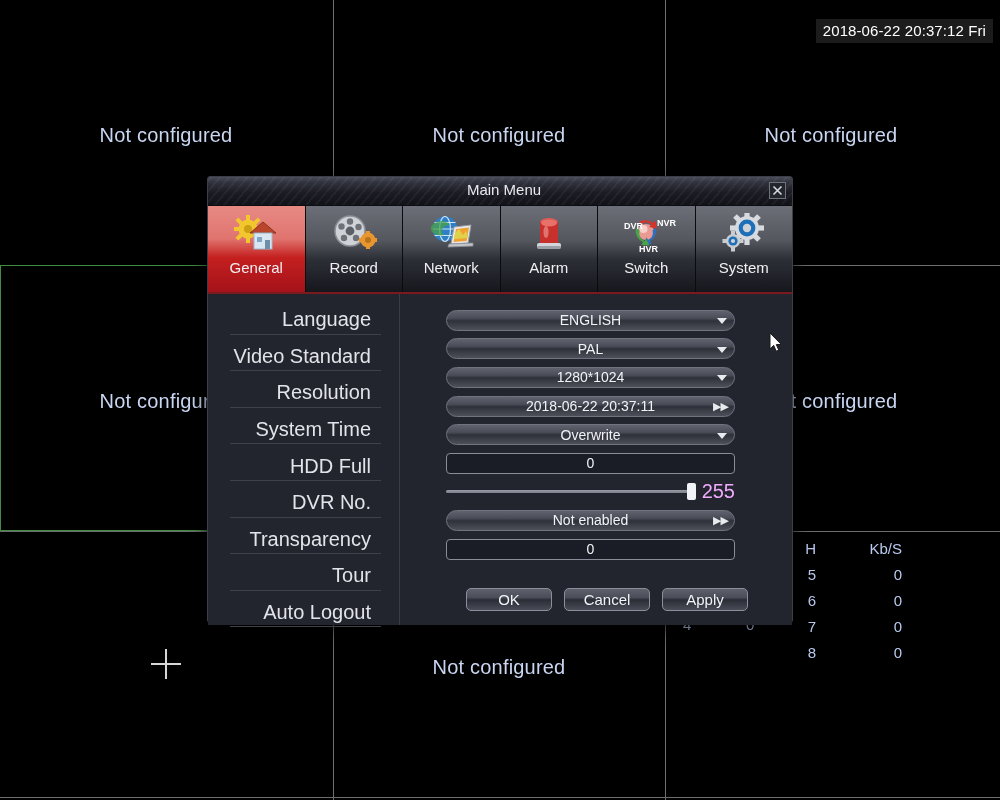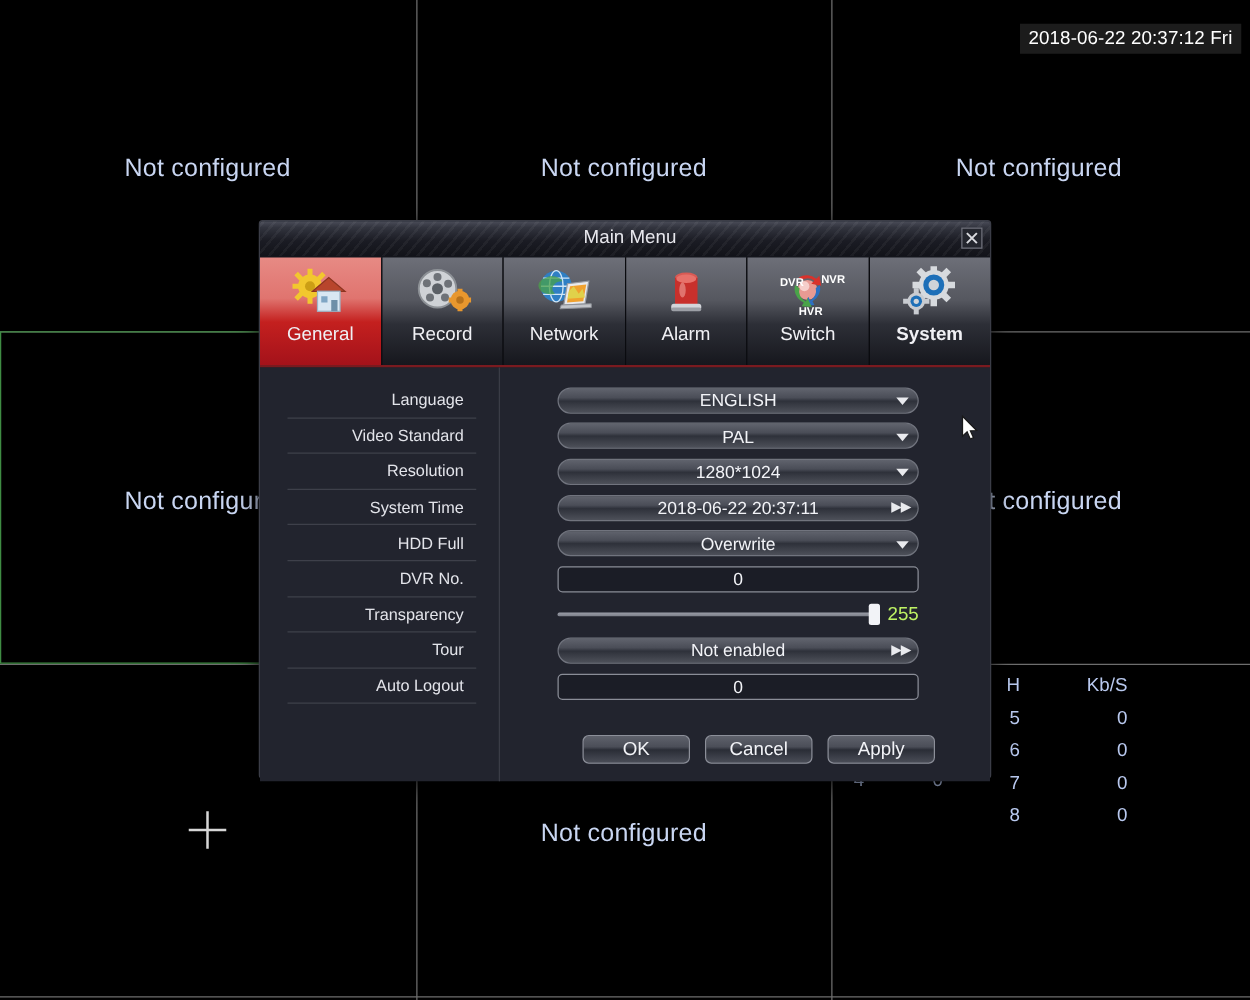--- a/index.html
+++ b/index.html
@@ -153,21 +153,21 @@
     flex: 1 1 0;
     position: relative;
     display: flex;
     flex-direction: column;
     align-items: center;
     justify-content: flex-start;
     cursor: pointer;
     border-right: 1px solid #0a0b0f;
     background: linear-gradient(180deg, #6d6f78 0%, #55575f 40%, #2d2f37 62%, #16171d 100%);
   }
-  .tab:last-child { border-right: none; font-weight: bold; }
+  .tab:last-child { border-right: none; }
   .tab.active {
     background: linear-gradient(180deg, #e78a84 0%, #e0746f 38%, #c4201f 60%, #a4121a 100%);
   }
   .tab .tab-icon {
     height: 52px;
     display: flex;
     align-items: center;
     justify-content: center;
     padding-top: 2px;
   }
@@ -190,24 +190,24 @@
     padding-top: 12px;
     box-sizing: border-box;
     border-right: 1px solid #3a3c46;
   }
   .lbl-row {
     height: 28.6px;
     display: flex;
     align-items: center;
     justify-content: flex-end;
     padding-right: 10px;
-    margin: 0 18px 0 22px;
+    margin: 0 18px 8px 22px;
     border-bottom: 1px solid #3e404a;
     color: #e3e4ea;
-    font-size: 13px;
+    font-size: 20px;
     box-sizing: border-box;
   }
 
   .field-col {
     flex: 1;
     padding-top: 12px;
     padding-left: 46px;
     padding-right: 44px;
     box-sizing: border-box;
     position: relative;
@@ -293,22 +293,22 @@
     position: absolute;
     right: -3px;
     top: -7px;
     width: 9px;
     height: 17px;
     background: #f2f3f7;
     border-radius: 2px;
     cursor: pointer;
   }
   .slider-val {
-    color: #bef264;
-    font-size: 15px;
+    color: #f0abfc;
+    font-size: 20px;
     margin-left: 9px;
     white-space: nowrap;
   }
 
   
   .btn-row {
     position: absolute;
     right: 44px;
     bottom: 14px;
     display: flex;

